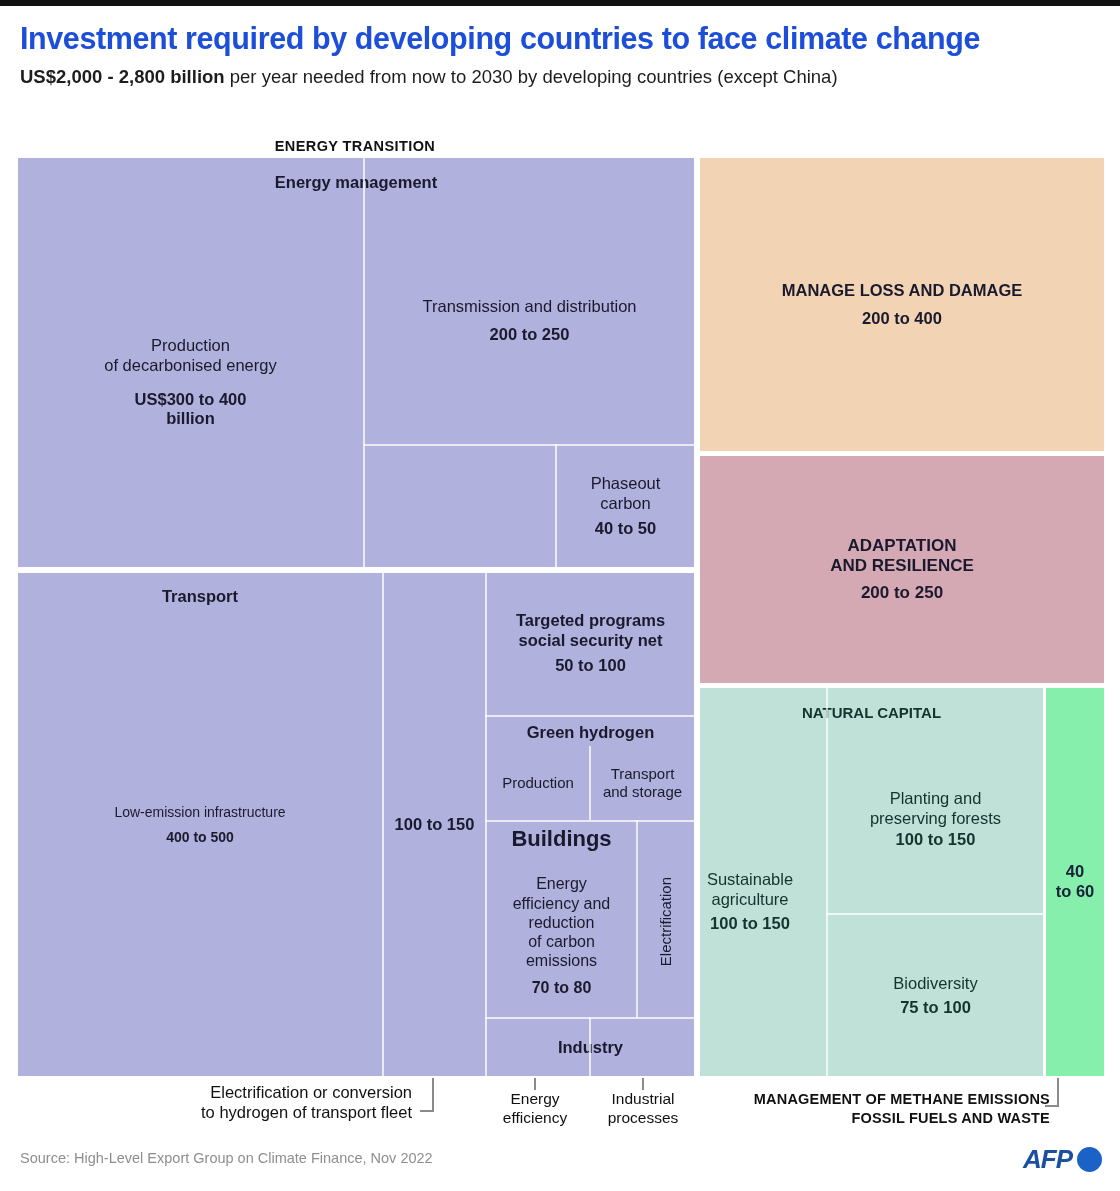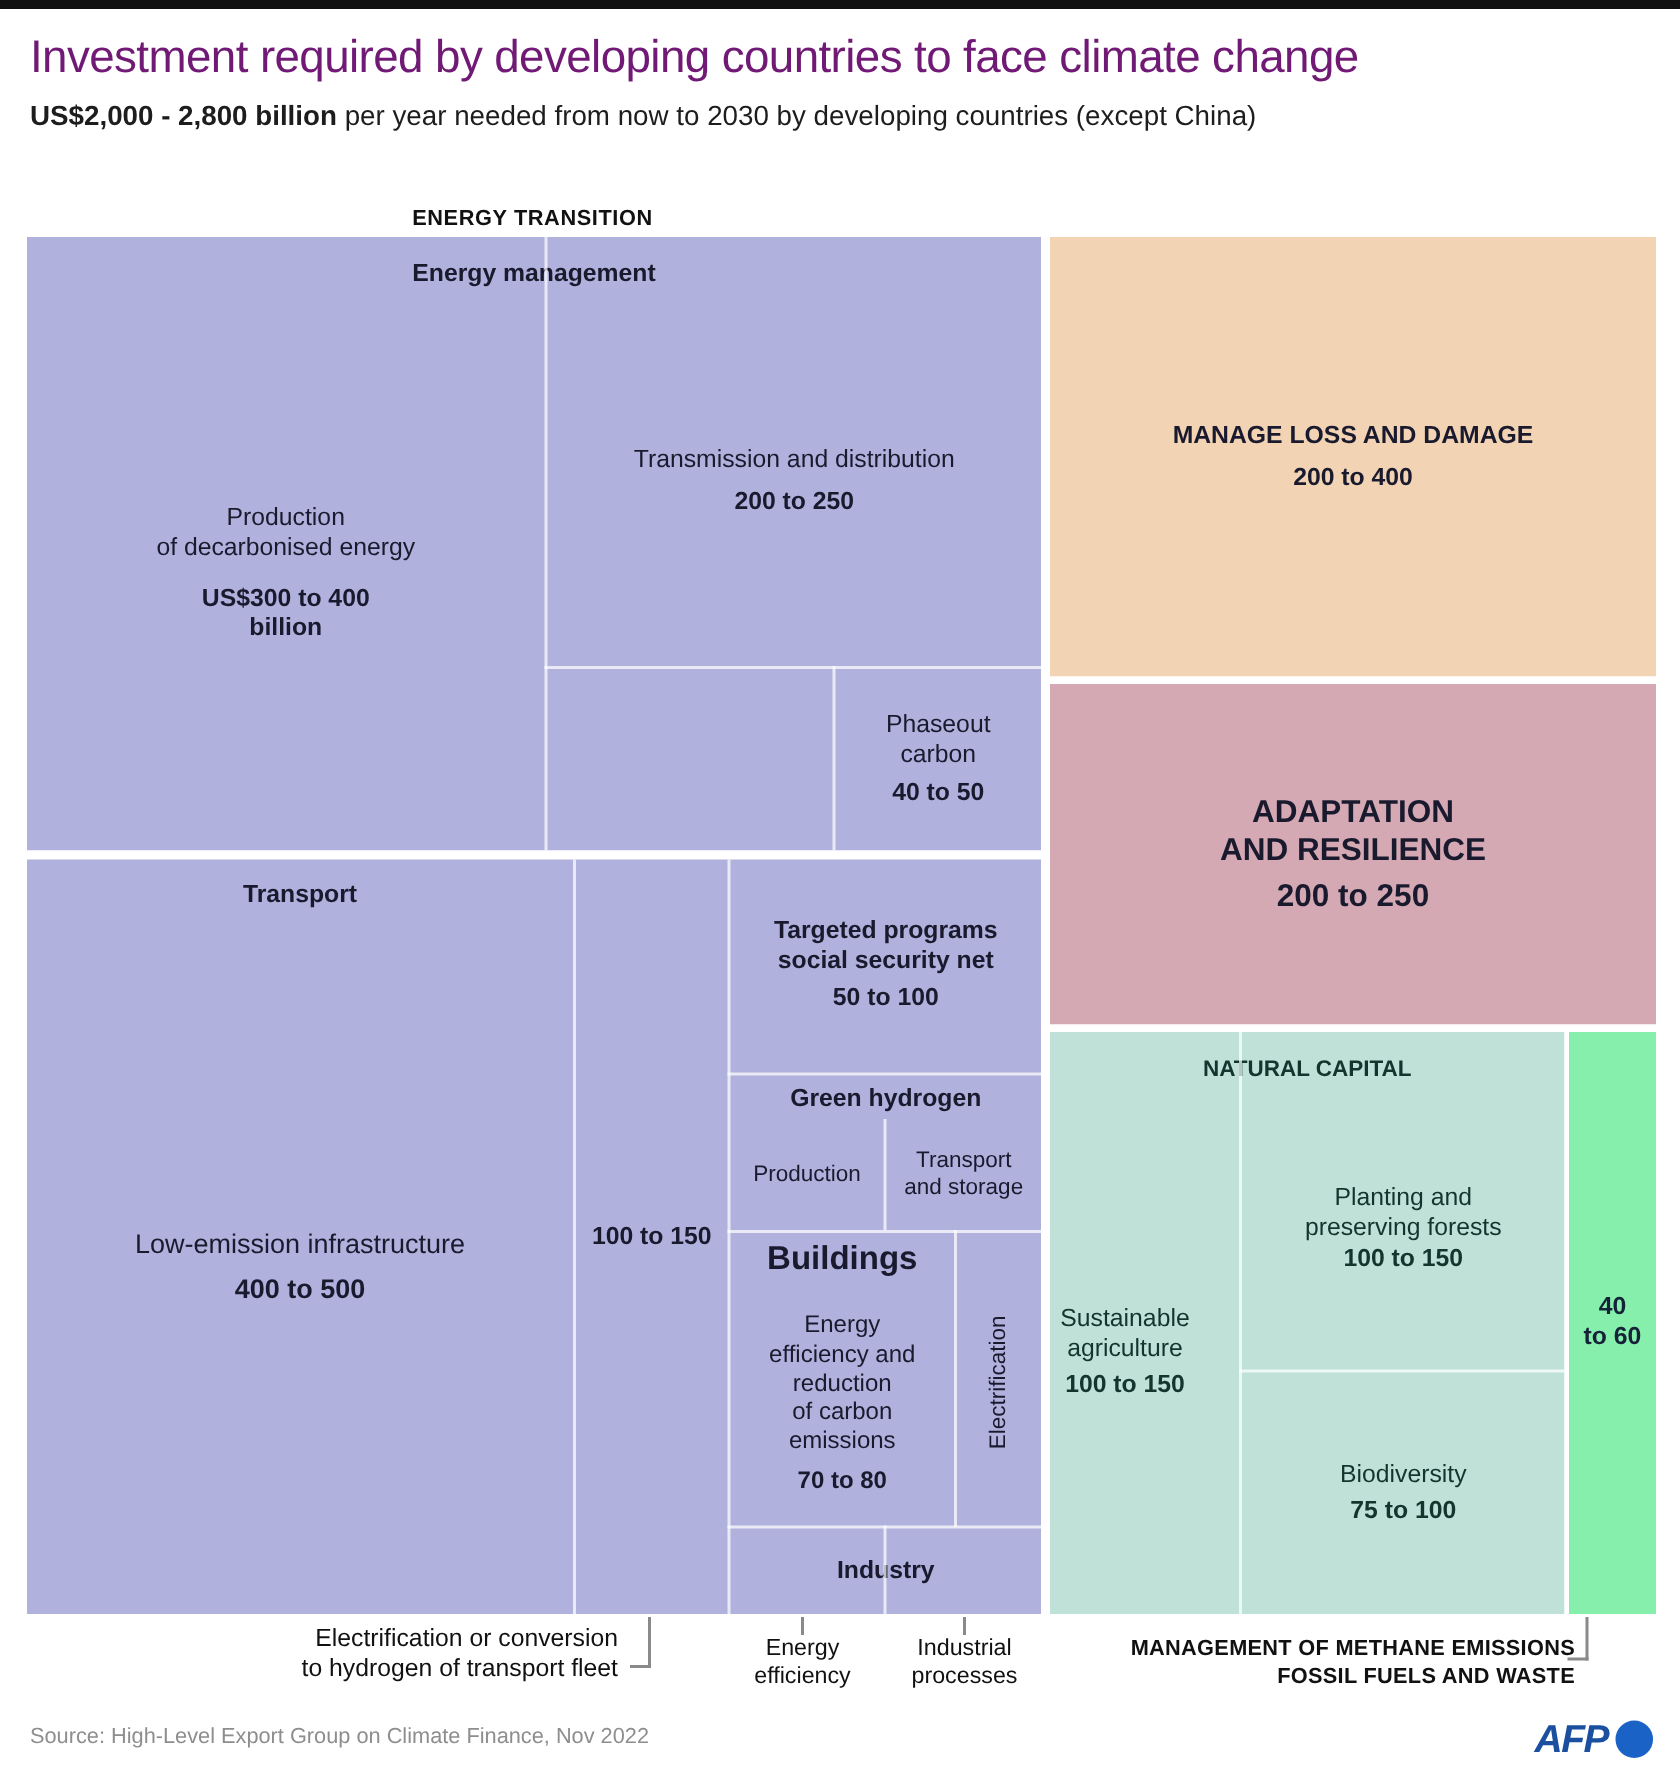--- a/index.html
+++ b/index.html
@@ -9,22 +9,22 @@
     background:#ffffff;
     font-family:"Liberation Sans", sans-serif;
     color:#1a1a2e;
     position:relative;
     overflow:hidden;
   }
   .topbar{position:absolute;left:0;top:0;width:1120px;height:6px;background:#111111;}
 
   .title{
     position:absolute;left:20px;top:22px;width:1085px;
-    font-size:30.5px;font-weight:normal;letter-spacing:-0.4px;
-    color:#701a75;line-height:1.1;
+    font-size:30.5px;font-weight:bold;letter-spacing:-0.4px;
+    color:#1d4ed8;line-height:1.1;
   }
   .subtitle{
     position:absolute;left:20px;top:66px;width:1085px;
     font-size:18.5px;color:#1d1d1d;line-height:1.15;
   }
   .subtitle .bold{font-weight:bold;}
 
   .cat-label{
     position:absolute;font-size:14.5px;font-weight:bold;
     letter-spacing:0.4px;color:#111111;text-align:center;
@@ -122,21 +122,21 @@
   <div class="sep-v" style="left:537px;top:286px;height:123px;"></div>
 
   <div class="gap-h" style="left:0px;top:409px;width:676px;height:6px;"></div>
 
   <div class="cell purple" style="left:0px;top:415px;width:676px;height:503px;"></div>
 
   <div class="cell" style="left:0px;top:426px;width:364px;height:26px;font-size:16.5px;">
     <span class="hd">Transport</span>
   </div>
 
-  <div class="cell" style="left:0px;top:455px;width:364px;height:463px;font-size:18px;">
+  <div class="cell" style="left:0px;top:435px;width:364px;height:463px;font-size:14px;">
     <span class="nm">Low-emission infrastructure</span>
     <span style="height:8px;"></span>
     <span class="vl">400 to 500</span>
   </div>
 
   <div class="cell" style="left:366px;top:415px;width:101px;height:503px;font-size:16.5px;">
     <span class="vl">100 to 150</span>
   </div>
 
   <div class="cell" style="left:469px;top:415px;width:207px;height:141px;font-size:16.5px;">
@@ -193,21 +193,21 @@
   <div class="gap-v" style="left:676px;top:0px;width:6px;height:918px;"></div>
 
   <div class="cell peach" style="left:682px;top:0px;width:404px;height:293px;font-size:16.5px;">
     <span class="hd">MANAGE LOSS AND DAMAGE</span>
     <span style="height:8px;"></span>
     <span class="vl">200 to 400</span>
   </div>
 
   <div class="gap-h" style="left:682px;top:293px;width:404px;height:5px;"></div>
 
-  <div class="cell pink" style="left:682px;top:298px;width:404px;height:227px;font-size:21px;">
+  <div class="cell pink" style="left:682px;top:298px;width:404px;height:227px;font-size:17px;">
     <span class="hd">ADAPTATION</span>
     <span class="hd">AND RESILIENCE</span>
     <span style="height:6px;"></span>
     <span class="vl">200 to 250</span>
   </div>
 
   <div class="gap-h" style="left:682px;top:525px;width:404px;height:5px;"></div>
 
   <div class="cell green" style="left:682px;top:530px;width:343px;height:388px;"></div>
 

